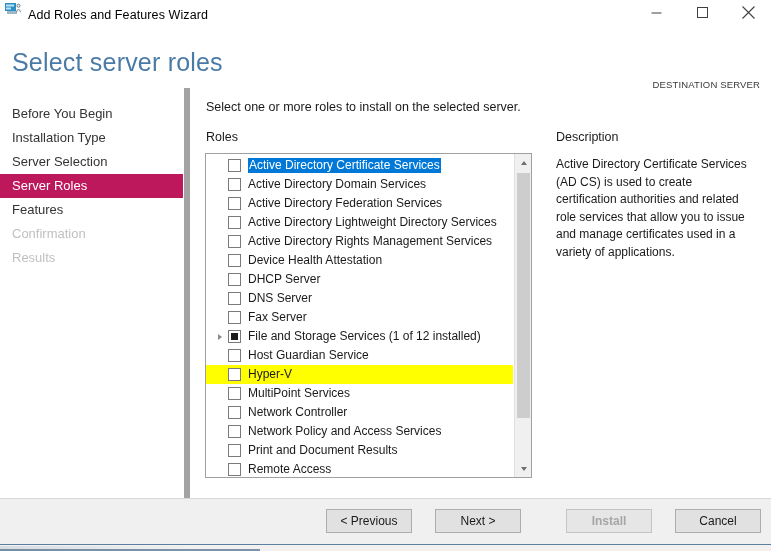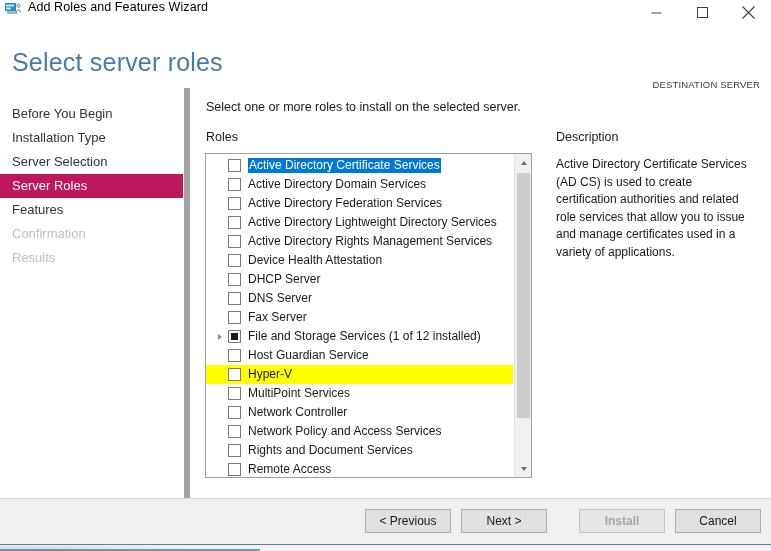--- a/index.html
+++ b/index.html
@@ -26,21 +26,21 @@
   }
   .title-icon {
     margin-left: 5px; margin-top: 1px;
     width: 18px; height: 16px;
     position: relative; flex: none;
   }
   .title-text {
     font-size: 12.5px;
     color: #000000;
     margin-left: 5px;
-    margin-top: 0px;
+    margin-top: 8px;
     white-space: nowrap;
     letter-spacing: 0.1px;
   }
   .winbtns {
     position: absolute; top: 0; right: 0;
     display: flex; height: 24px;
   }
   .winbtn {
     width: 46px; height: 24px;
     display: flex; align-items: center; justify-content: center;
@@ -231,21 +231,21 @@
 
   
   .footer {
     position: absolute; left: 0; top: 498px;
     width: 771px; height: 46px;
     background: #f0f0f0;
     border-top: 1px solid #d8d8d8;
   }
   .btns {
     position: absolute; right: 10px; top: 10px;
-    display: flex; gap: 10px;
+    display: flex; gap: 23px;
   }
   .btn {
     width: 86px; height: 24px;
     border: 1px solid #adadad;
     background: #e1e1e1;
     font-size: 12px;
     color: #1a1a1a;
     display: flex; align-items: center; justify-content: center;
     font-family: "Liberation Sans", sans-serif;
   }
@@ -440,21 +440,21 @@
                 <i></i>
               </div>
               <div class="cbx unchecked"></div>
               <span class="role-label">Network Policy and Access Services</span>
             </div>
             <div class="role-row">
               <div class="expander empty">
                 <i></i>
               </div>
               <div class="cbx unchecked"></div>
-              <span class="role-label">Rights and Document Services</span>
+              <span class="role-label">Print and Document Results</span>
             </div>
             <div class="role-row">
               <div class="expander empty">
                 <i></i>
               </div>
               <div class="cbx unchecked"></div>
               <span class="role-label">Remote Access</span>
             </div>
           </div>
         <div class="sbar">

